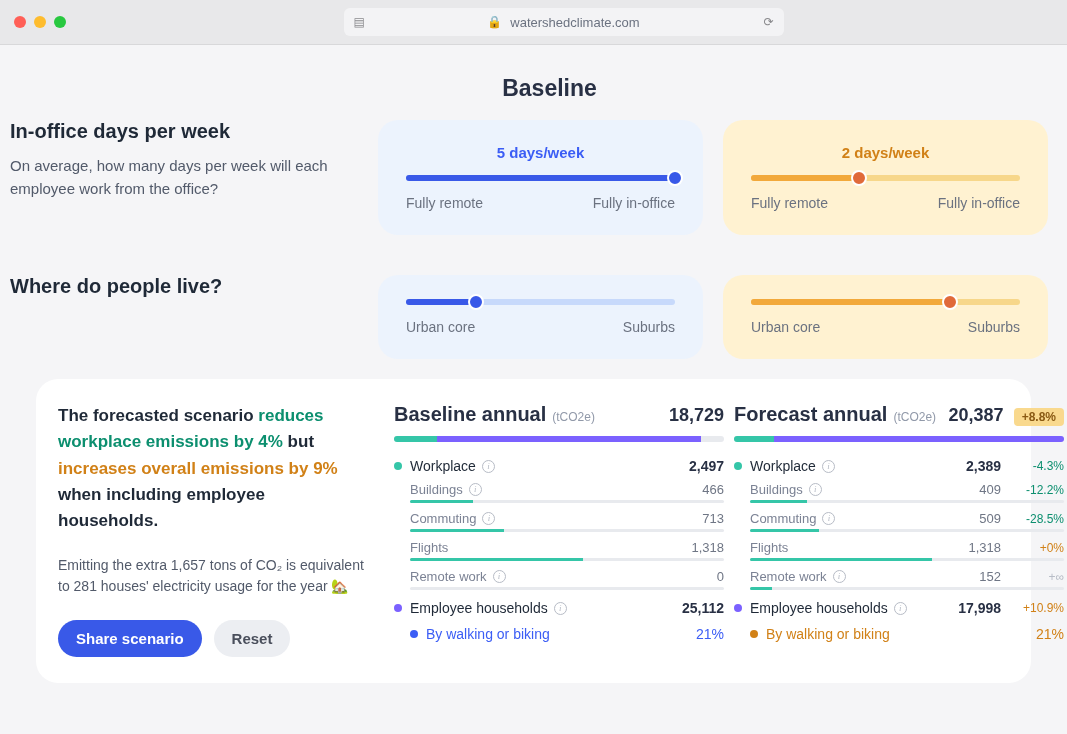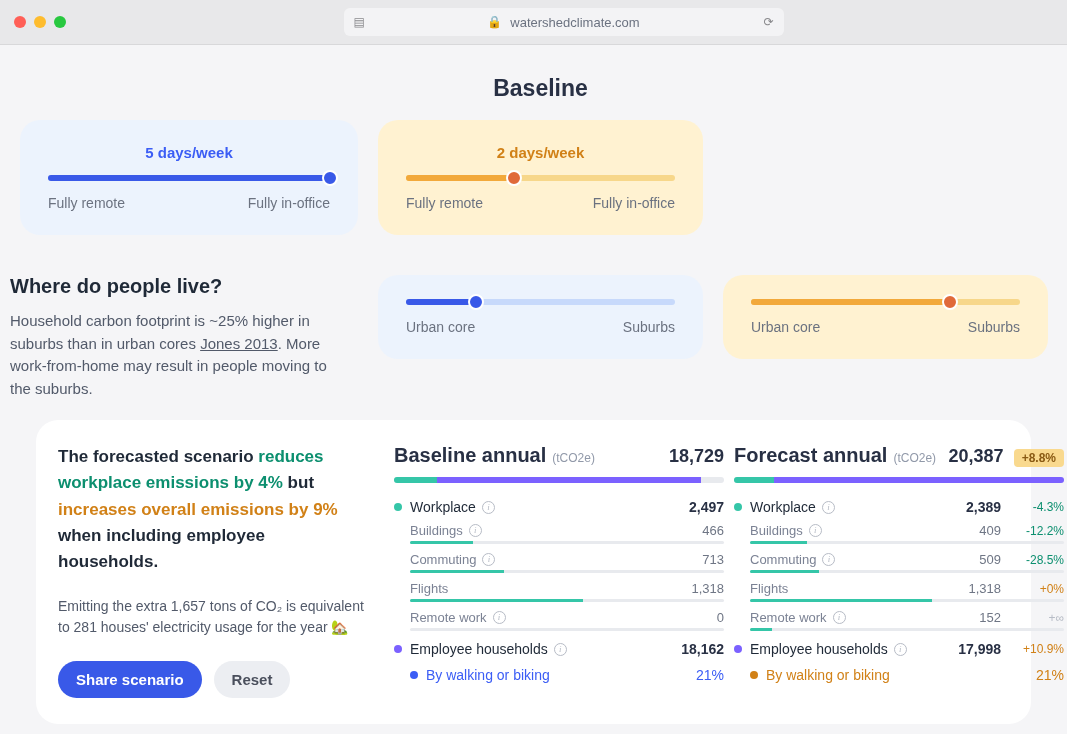--- a/index.html
+++ b/index.html
@@ -38,21 +38,21 @@
   color: #6b7280;
   position: relative;
 }
 .sidebar-icon, .lock-icon, .refresh-icon { color: #8a8a8d; font-size: 12px; }
 .sidebar-icon { position: absolute; left: 10px; }
 .refresh-icon { position: absolute; right: 10px; }
 .content { padding: 30px 10px 10px 10px; }
 .cols-header {
   display: grid;
   grid-template-columns: 358px 345px 345px;
-  gap: 0;
+  gap: 9px;
   margin-bottom: 18px;
 }
 .col-title {
   text-align: center;
   font-size: 23px;
   font-weight: 700;
   color: #283044;
 }
 .row {
   display: grid;
@@ -209,20 +209,24 @@
 </div>
 
 <div class="content">
 
   <div class="cols-header">
     <div></div>
     <div class="col-title">Baseline</div>
   </div>
 
   <div class="row">
+    <div class="label-col">
+      <h2>In-office days per week</h2>
+      <p>On average, how many days per week will each employee work from the office?</p>
+    </div>
     <div class="panel panel-blue">
       <div class="slider-label">5 days/week</div>
       <div class="slider">
         <div class="fill" style="width:100%"></div>
         <div class="thumb" style="left:100%"></div>
       </div>
       <div class="slider-ends">
         <span>Fully remote</span>
         <span>Fully in-office</span>
       </div>
@@ -236,23 +240,20 @@
       <div class="slider-ends">
         <span>Fully remote</span>
         <span>Fully in-office</span>
       </div>
     </div>
   </div>
 
   <div class="row" style="margin-bottom:20px">
     <div class="label-col">
       <h2>Where do people live?</h2>
-      <p>
-        <span>Household carbon footprint is ~25% higher in suburbs than in urban cores </span><span class="cite">Jones 2013</span><span>. More work-from-home may result in people moving to the suburbs.</span>
-      </p>
     </div>
     <div class="panel panel-blue">
       <div class="slider">
         <div class="fill" style="width:26%"></div>
         <div class="thumb" style="left:26%"></div>
       </div>
       <div class="slider-ends">
         <span>Urban core</span>
         <span>Suburbs</span>
       </div>
@@ -335,21 +336,21 @@
             <span class="val">0</span>
           </div>
         <div class="subbar">
             <div class="f" style="width:0%"></div>
           </div>
       </div>
       <div class="cat-row">
         <span class="dot dot-purple"></span>
         <span>Employee households</span>
         <span class="info-icon">i</span>
-        <span class="val">18,162</span>
+        <span class="val">25,112</span>
       </div>
       <div class="walk-row">
         <span style="width:8px;height:8px;border-radius:50%;background:#3b5df5;margin-right:8px;margin-left:16px"></span>
         <span>By walking or biking</span>
         <span class="val">21%</span>
       </div>
     </div>
 
     <div>
       <div class="annual-header">

